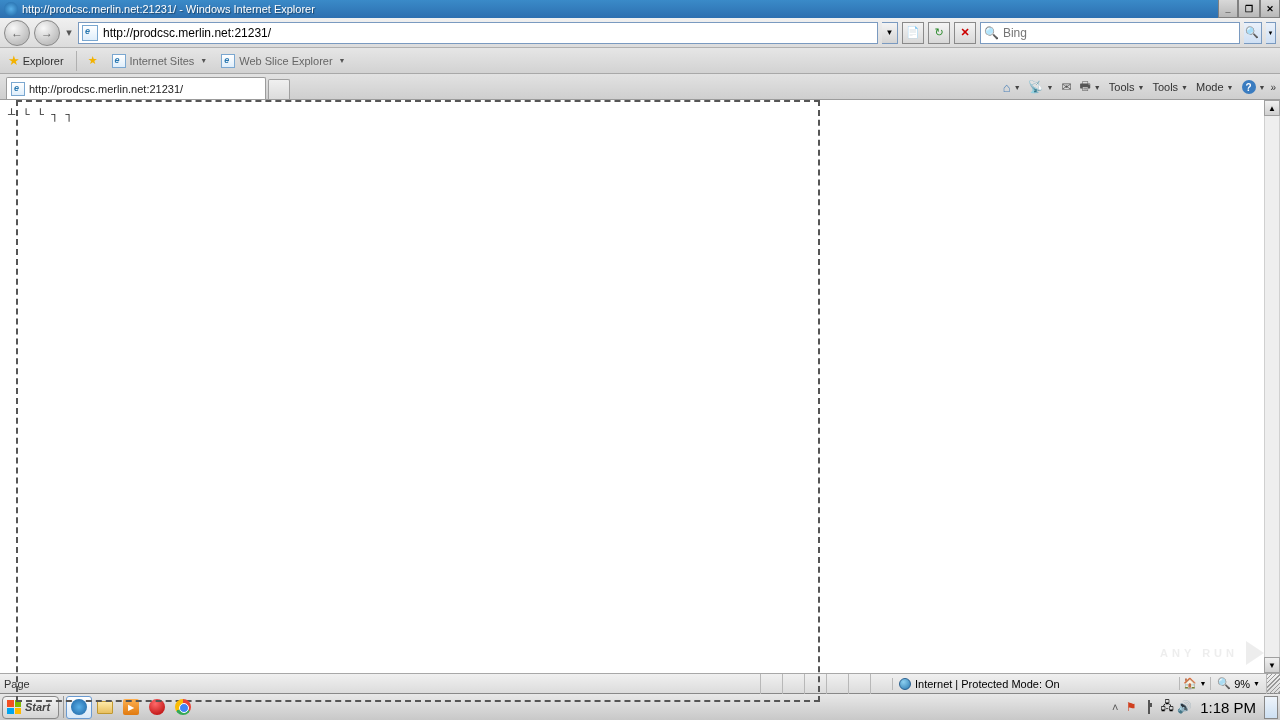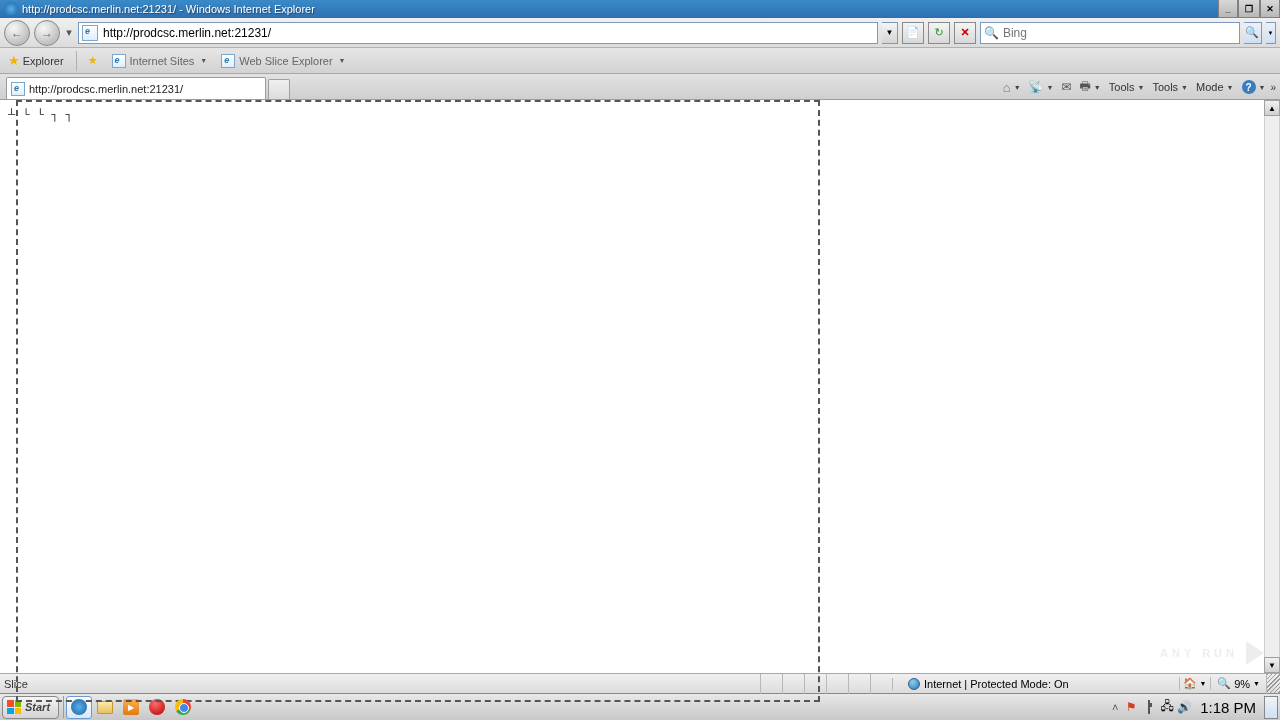--- a/index.html
+++ b/index.html
@@ -65,21 +65,21 @@
 
 
 .watermark { position:absolute; right: 16px; bottom: 8px; color: #e0e0e0; opacity:0.55; font-size: 28px; font-weight: 600; letter-spacing: 4px; display:flex; align-items:center; gap:8px; pointer-events:none; }
 .watermark .tri { width:0;height:0;border-top:12px solid transparent;border-bottom:12px solid transparent;border-left:18px solid #e0e0e0; }
 
 
 .statusbar { height: 20px; background: linear-gradient(#f0f0f0,#dcdcdc); border-top: 1px solid #a8a8a8; display:flex; align-items:center; font-size: 11px; }
 .status-left { flex: 0 0 760px; padding-left: 4px; color:#333; }
 .status-cells { display:flex; }
 .status-cell { width: 22px; height: 20px; border-left: 1px solid #b8b8b8; }
-.status-mode { border-left: 1px solid #b8b8b8; padding: 0 15px; display:flex; align-items:flex-end; gap: 4px; flex:1; }
+.status-mode { border-left: 1px solid #b8b8b8; padding: 0 6px; display:flex; align-items:flex-end; gap: 4px; flex:1; }
 .globe { width:12px;height:12px;border-radius:50%;background:radial-gradient(circle at 35% 30%,#8dd0f0,#2a78b0); border:1px solid #2a6090; }
 .status-right { display:flex; align-items:center; border-left:1px solid #b8b8b8; padding: 0 4px; gap:2px; }
 .zoom-box { border-left:1px solid #b8b8b8; padding: 0 6px; display:flex; align-items:center; gap:3px; }
 .resize-grip { width:14px; height:20px; background: repeating-linear-gradient(135deg, #999 0 1px, transparent 1px 3px); border-left:1px solid #b8b8b8; }
 
 
 .taskbar { height: 27px; background: linear-gradient(#e8e8e8,#c8c8c8); border-top: 1px solid #888; display:flex; align-items:center; }
 .start-btn { height: 23px; padding: 0 8px 0 4px; margin: 0 2px; background: linear-gradient(#f4f4f4,#d4d4d4); border: 1px solid #888; border-radius: 4px; display:flex; align-items:center; gap:4px; }
 .win-logo { width:14px; height:14px; display:grid; grid-template-columns:1fr 1fr; grid-template-rows:1fr 1fr; gap:1px; }
 .win-logo span:nth-child(1){background:#f25022;} .win-logo span:nth-child(2){background:#7fba00;}
@@ -219,21 +219,21 @@
 
   <div class="sel-rect"></div>
 
   <div class="watermark">
     <span>ANY   RUN</span>
     <span class="tri"></span>
   </div>
 </div>
 
 <div class="statusbar">
-  <div class="status-left">Slice</div>
+  <div class="status-left">Page</div>
   <div class="status-cells">
     <div class="status-cell"></div>
     <div class="status-cell"></div>
     <div class="status-cell"></div>
     <div class="status-cell"></div>
     <div class="status-cell"></div>
     <div class="status-cell"></div>
   </div>
   <div class="status-mode">
     <span class="globe"></span>

